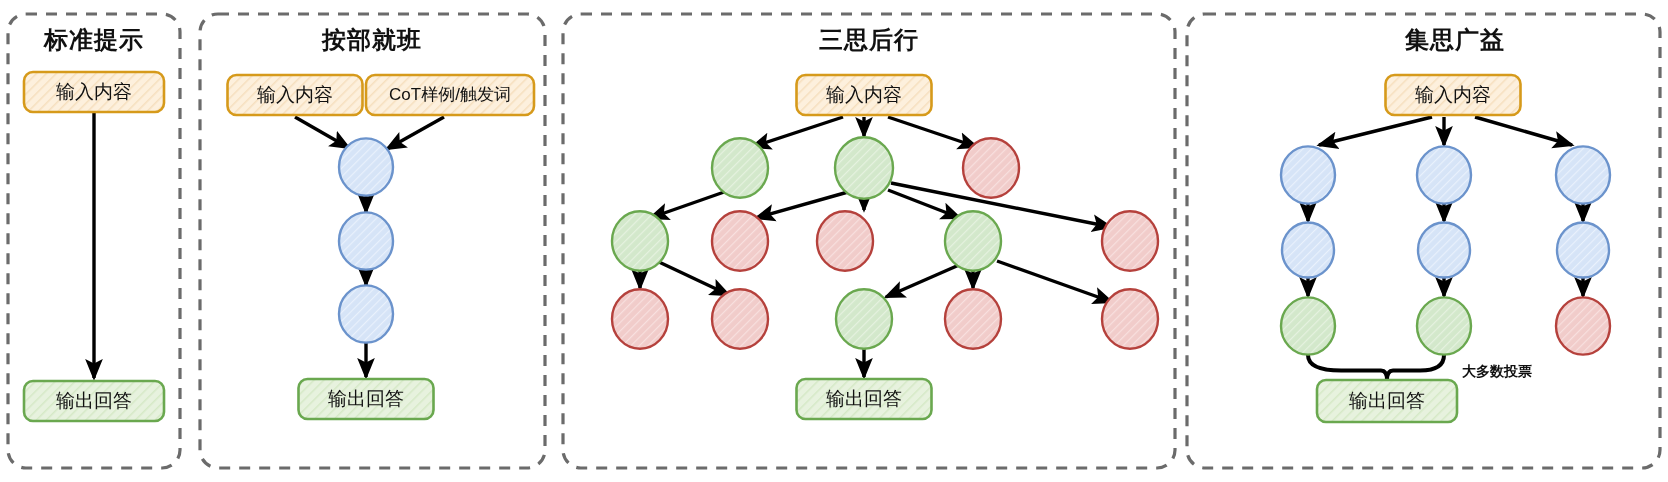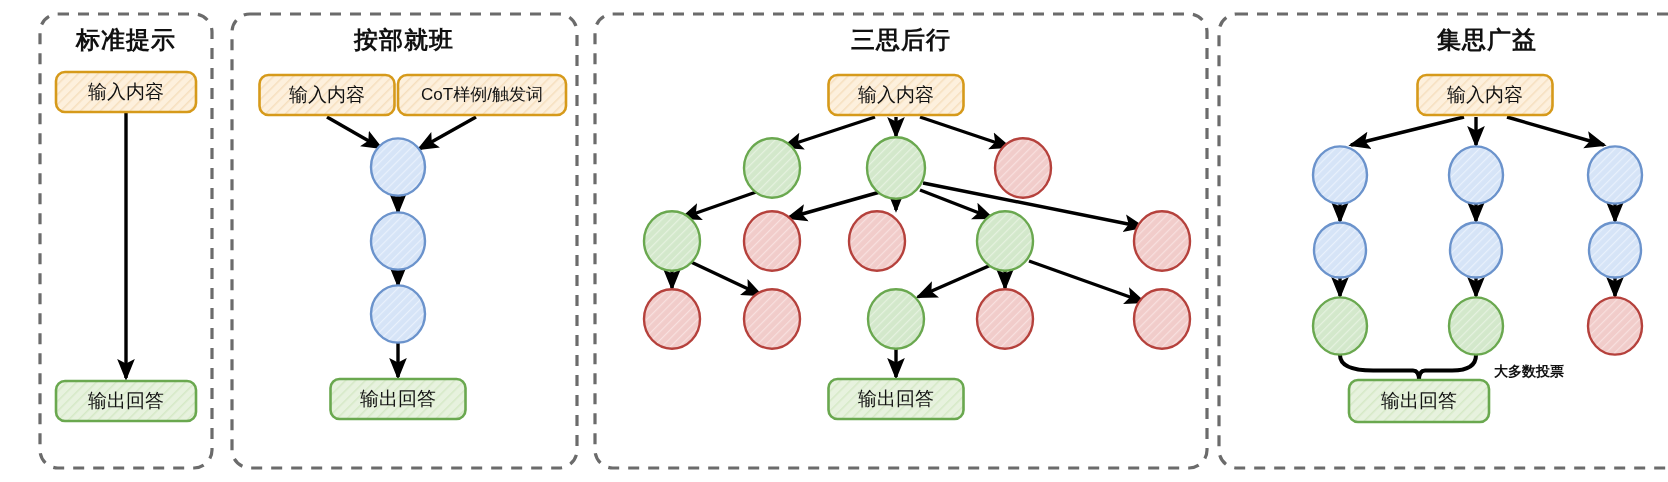--- a/index.html
+++ b/index.html
@@ -1,17 +1,17 @@
 <!DOCTYPE html>
 <html><head>
 <meta charset="utf-8">
 <style>
   html,body{margin:0;padding:0;background:#ffffff;}
   body{width:1668px;height:482px;font-family:"Liberation Sans","DejaVu Sans",sans-serif;overflow:hidden;}
-  #stage{position:relative;width:1364px;height:482px;margin-left:32px;}
+  #stage{position:relative;width:1364px;height:482px;}
   svg.canvas{position:absolute;left:0;top:0;width:1668px;height:482px;}
   .panel-title{
     font-weight:bold;
     font-family:"Liberation Sans","DejaVu Sans",sans-serif;
     fill:#111111;
     text-anchor:middle;
     letter-spacing:1px;
   }
   .box-label{
     font-family:"Liberation Sans","DejaVu Sans",sans-serif;

